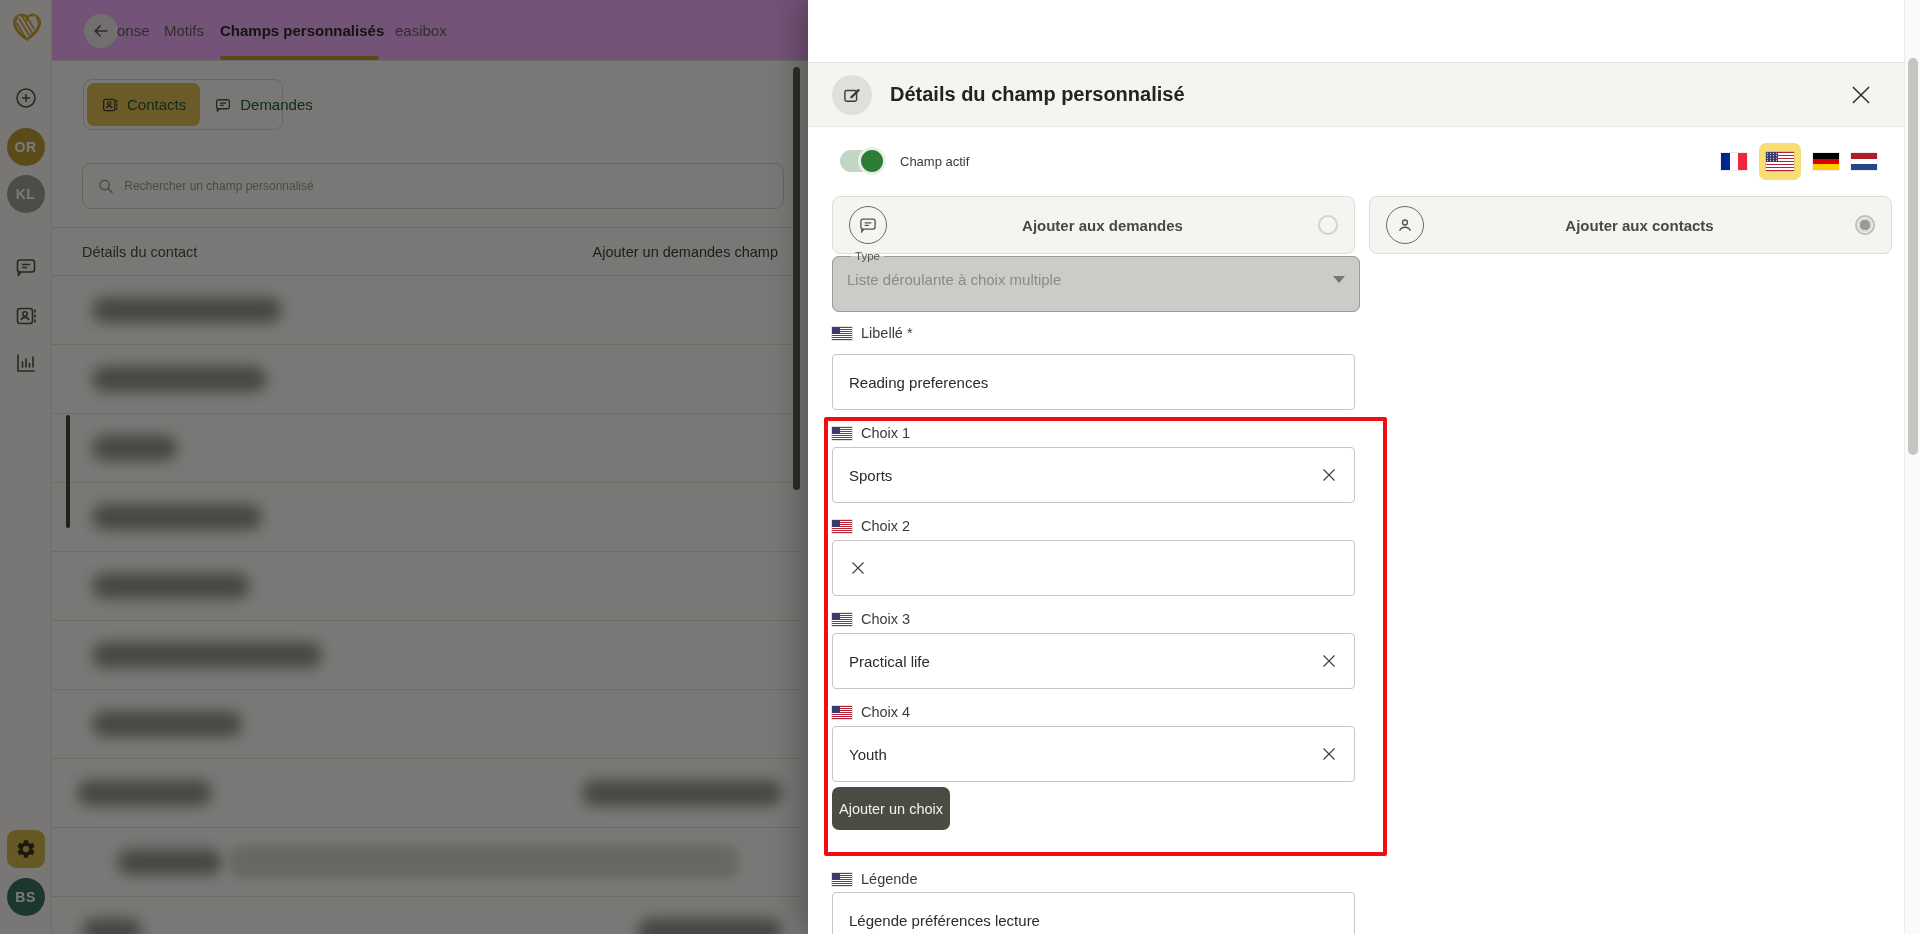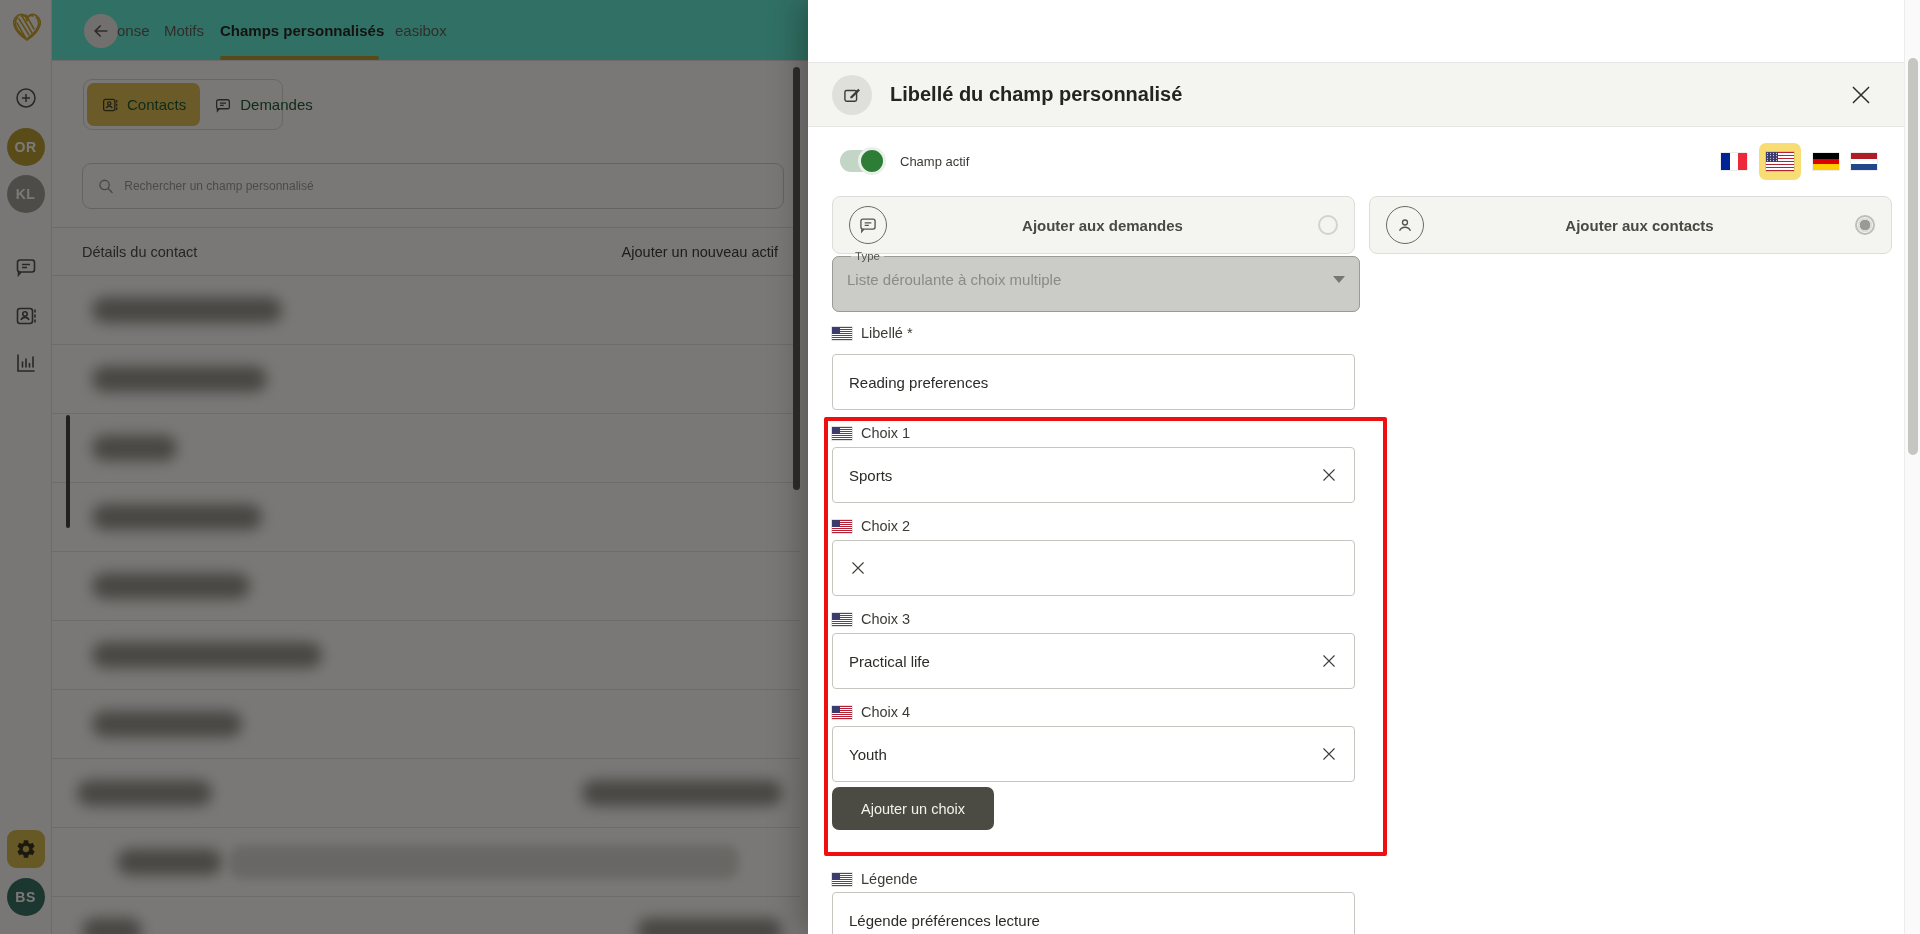--- a/index.html
+++ b/index.html
@@ -12,21 +12,21 @@
   .sidebar { position:absolute; left:0; top:0; width:52px; height:934px;
     background:#fbfbf9; border-right:1px solid #e3e3e0; }
   .logo-heart { position:absolute; left:7px; top:7px; width:40px; height:40px; }
   .side-ic { position:absolute; left:50%; transform:translateX(-50%); width:24px; height:24px; color:#4a4a46; }
   .avatar { position:absolute; left:50%; transform:translateX(-50%); width:38px; height:38px;
     border-radius:50%; display:flex; align-items:center; justify-content:center;
     color:#fff; font-size:14px; font-weight:bold; letter-spacing:.5px; }
   .gear-btn { position:absolute; left:7px; top:830px; width:38px; height:38px; border-radius:9px;
     background:#d3b84a; display:flex; align-items:center; justify-content:center; color:#2f2b18; }
 
-  .topbar { position:absolute; left:52px; top:0; width:756px; height:61px; background:#5eead4;
+  .topbar { position:absolute; left:52px; top:0; width:756px; height:61px; background:#f0abfc;
     border-bottom:1px solid #e1e1de; }
   .back-btn { position:absolute; left:32px; top:14px; width:34px; height:34px; border-radius:50%;
     background:#ececea; display:flex; align-items:center; justify-content:center; color:#55554f; }
   .tab { position:absolute; top:22px; font-size:15px; color:#5a5a55; white-space:nowrap; }
   .tab.active { color:#1d1d1a; font-weight:bold; }
   .tab-underline { position:absolute; left:168px; top:56px; width:159px; height:4px;
     border-radius:2px; background:#b8952e; }
 
   .seg-wrap { position:absolute; left:31px; top:79px; width:200px; height:51px;
     border:1px solid #d6d6d2; border-radius:9px; background:#fdfdfb; display:flex; align-items:center; padding:3px; }
@@ -117,21 +117,21 @@
 
   .f-label { position:absolute; left:24px; font-size:14.5px; color:#3b3b35; display:flex; align-items:center; }
   .f-input { position:absolute; left:24px; width:523px; height:56px; border:1px solid #c6c6c1; border-radius:4px;
     background:#fff; display:flex; align-items:center; padding:0 16px; }
   .f-input input { flex:1; border:0; outline:0; font-size:15px; color:#2b2b27; font-family:inherit; background:transparent; }
   .clear-x { width:18px; height:18px; color:#3e3e39; flex:none; cursor:pointer; }
 
   .red-box { position:absolute; left:16px; top:417px; width:563px; height:439px;
     border:4px solid #ee1011; border-radius:2px; pointer-events:none; }
 
-  .add-choice { position:absolute; left:24px; top:787px; width:162px; height:43px; border:0;
+  .add-choice { position:absolute; left:24px; top:787px; width:118px; height:43px; border:0;
     background:#4b4b44; color:#f2f2ee; font-size:14.5px; border-radius:7px; font-family:inherit; cursor:pointer; }
 
   svg { display:block; }
 </style>
 </head>
 <body>
 
 <div class="stage">
 
   <div class="bg-page">
@@ -207,21 +207,21 @@
     <div class="search-box" style="left:82px">
       <svg width="18" height="18" viewBox="0 0 24 24" fill="none" stroke="#8f8f87" stroke-width="1.8" stroke-linecap="round">
         <circle cx="10.5" cy="10.5" r="6.5"></circle>
           <path d="M15.5 15.5L21 21"></path>
       </svg>
       <input type="text" placeholder="Rechercher un champ personnalisé" style="">
     </div>
 
     <div class="list-head">
       <span class="lh-left">Détails du contact</span>
-      <span class="lh-right">Ajouter un nouveau actif</span>
+      <span class="lh-right">Ajouter un demandes champ</span>
     </div>
 
     <div class="rows">
       <div class="brow" style="top:0">
           <span class="blob" style="left:40px;width:190px"></span>
         </div>
       <div class="brow" style="top:69px">
           <span class="blob" style="left:40px;width:175px"></span>
         </div>
       <div class="brow" style="top:138px">
@@ -262,21 +262,21 @@
   <div class="modal">
 
     <div class="m-header">
       <div class="ic-circle">
         <svg width="20" height="20" viewBox="0 0 24 24" fill="none" stroke="currentColor" stroke-width="1.7" stroke-linecap="round">
           <path d="M4 20h16" opacity="0"></path>
           <rect x="3.5" y="6.5" width="14" height="13" rx="2"></rect>
           <path d="M10 14l9.5-9.5 2 2L12 16h-2v-2z" fill="#3c3c37" stroke="none"></path>
         </svg>
       </div>
-      <div class="m-title">Libellé du champ personnalisé</div>
+      <div class="m-title">Détails du champ personnalisé</div>
       <svg class="m-close" viewBox="0 0 24 24" fill="none" stroke="currentColor" stroke-width="1.4" stroke-linecap="round">
         <path d="M5 5l14 14M19 5L5 19"></path>
       </svg>
     </div>
 
     <div class="row-active">
       <div class="toggle">
           <div class="knob"></div>
         </div>
       <span class="lbl">Champ actif</span>

